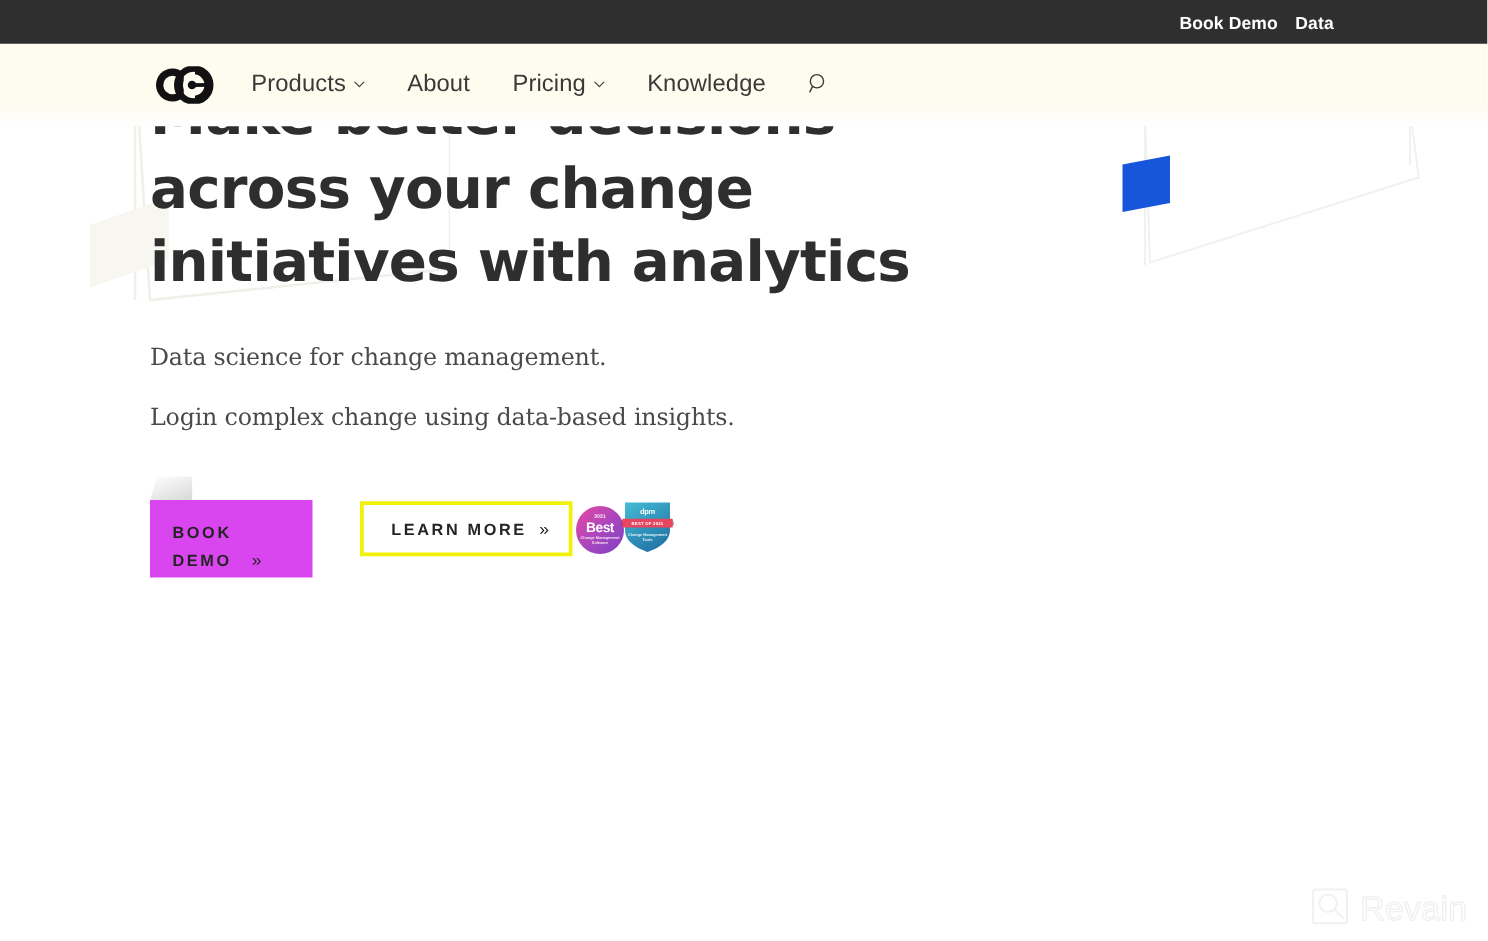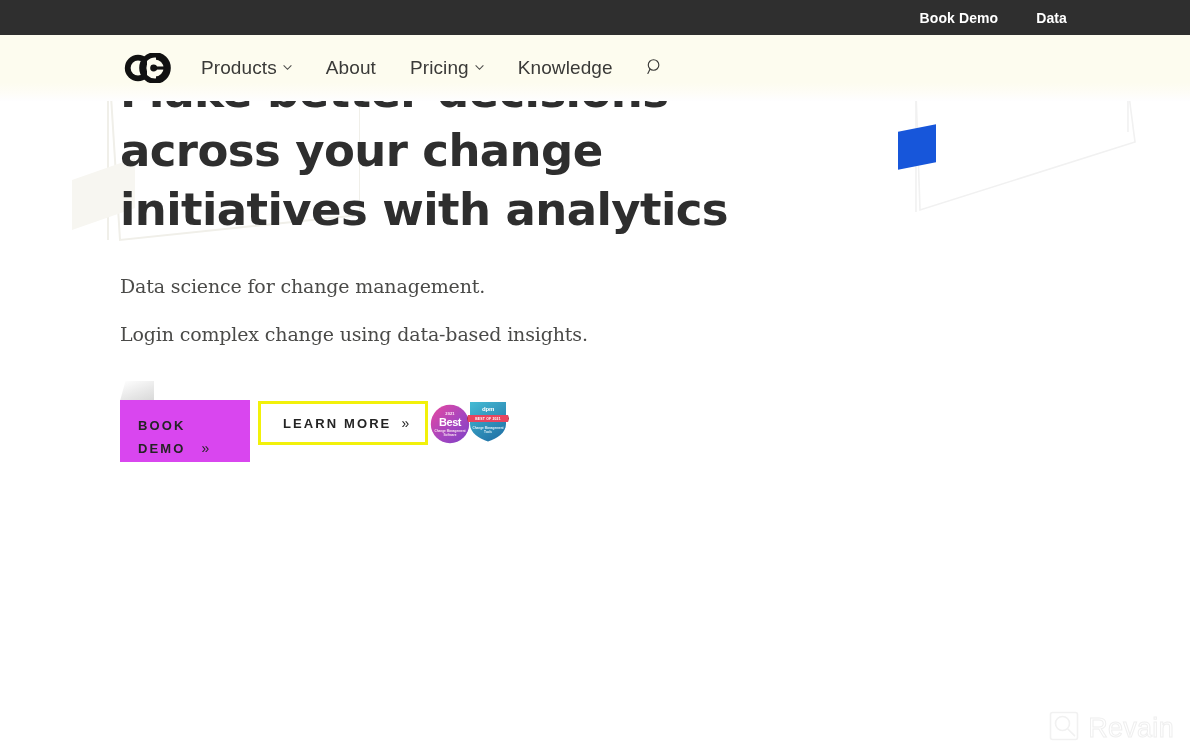--- a/index.html
+++ b/index.html
@@ -21,21 +21,21 @@
   .topbar {
     position: absolute;
     top: 0; left: 0;
     width: 1190px;
     height: 35px;
     background: #2f2f2f;
     display: flex;
     align-items: center;
     justify-content: flex-end;
     padding-right: 123px;
-    gap: 38px;
+    gap: 14px;
     z-index: 60;
   }
   .topbar a {
     color: #ffffff;
     font-size: 14px;
     font-weight: bold;
     text-decoration: none;
     letter-spacing: 0.1px;
     line-height: 1;
   }
@@ -182,21 +182,21 @@
     letter-spacing: 2.1px;
     text-align: left;
     padding: 13px 0 0 18px;
     line-height: 22px;
     cursor: pointer;
     position: relative;
   }
   .btn-demo .arr { margin-left: 16px; font-weight: normal; font-size: 14px; }
 
   .btn-learn {
-    margin-left: 8px;
+    margin-left: 38px;
     margin-top: 1px;
     height: 44px;
     background: #ffffff;
     border: 3px solid #f2f10a;
     color: #242424;
     font-family: "Liberation Sans", sans-serif;
     font-size: 13px;
     font-weight: bold;
     letter-spacing: 2.1px;
     padding: 0 14px 0 22px;

